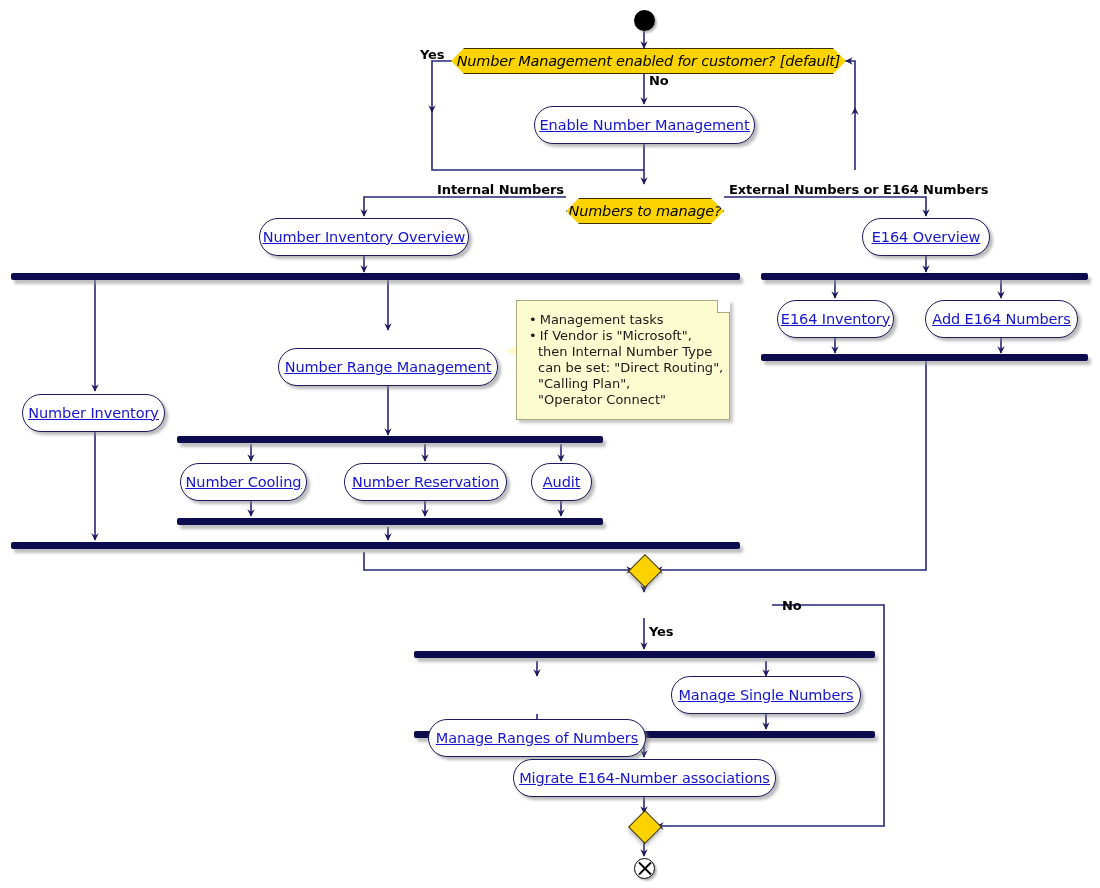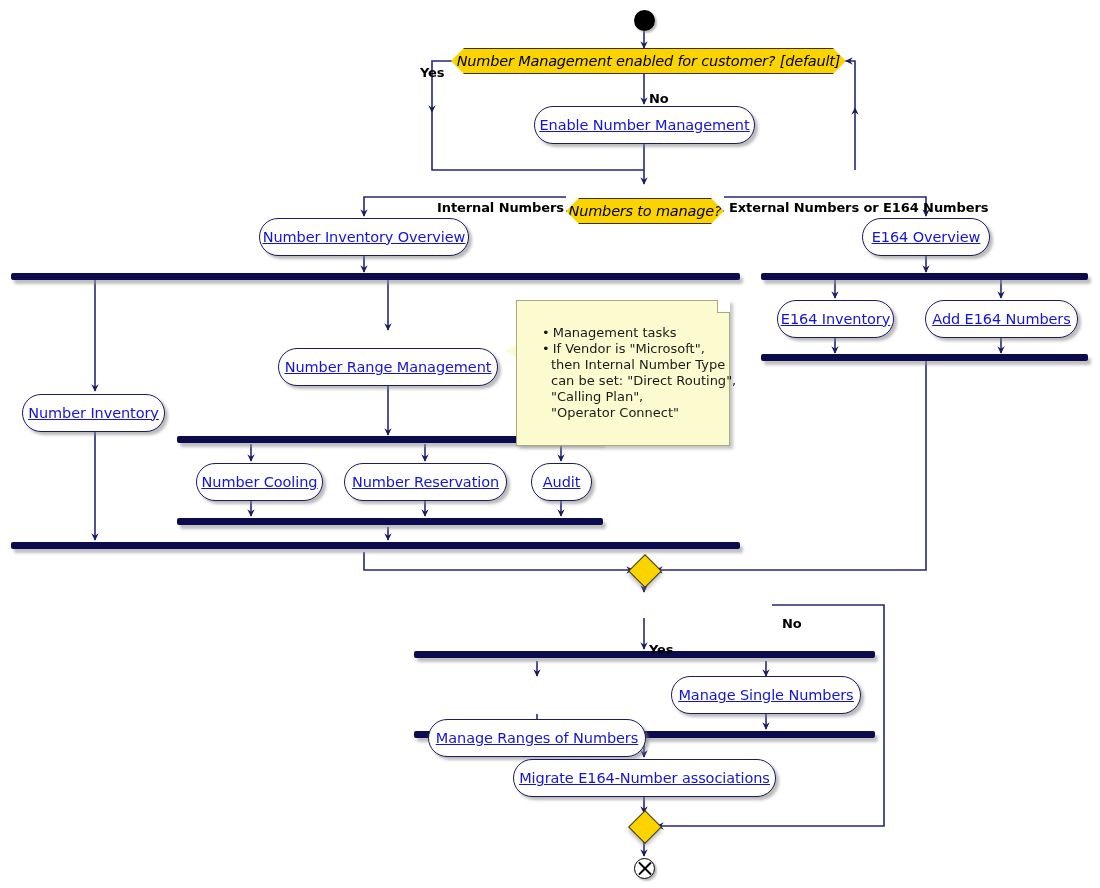--- a/index.html
+++ b/index.html
@@ -134,21 +134,20 @@
 
   
   .edge-label {
     position: absolute;
     font-size: 13px;
     font-weight: bold;
     color: #000000;
     white-space: nowrap;
     z-index: 7;
     letter-spacing: -0.1px;
-    margin-top: 18px;
   }
 
   
   .note {
     position: absolute;
     background: #FBFBCF;
     border: 1.2px solid #A9A980;
     box-sizing: border-box;
     padding: 7px 9px 7px 8px;
     font-size: 13px;
@@ -161,21 +160,21 @@
     position: absolute;
     right: -1px;
     top: -1px;
     width: 12px;
     height: 12px;
     background: #ffffff;
     border-left: 1.2px solid #A9A980;
     border-bottom: 1.2px solid #A9A980;
   }
   .note ul {
-    margin: 17px;
+    margin: 4px;
     padding: 0;
     list-style: none;
   }
   .note li {
     white-space: pre;
   }
   .note li.bulleted::before {
     content: "\2022";
     margin-right: 3px;
   }
@@ -327,21 +326,21 @@
       <li class="cont">then Internal Number Type</li>
       <li class="cont">can be set: "Direct Routing",</li>
       <li class="cont">"Calling Plan",</li>
       <li class="cont">"Operator Connect"</li>
     </ul>
   </div>
 
   <div class="bar" style="left:177px; top:436px; width:426px;"></div>
   <div class="bar" style="left:177px; top:518px; width:426px;"></div>
 
-  <div class="act" style="left:196px; top:463px; width:127px;text-align:center;">
+  <div class="act" style="left:180px; top:463px; width:127px;text-align:center;">
     <span class="lbl">Number Cooling</span>
   </div>
 
   <div class="act" style="left:344px; top:463px; width:163px;">
     <span class="lbl">Number Reservation</span>
   </div>
 
   <div class="act" style="left:531px; top:463px; width:61px;align-items:center;">
     <span class="lbl">Audit</span>
   </div>

